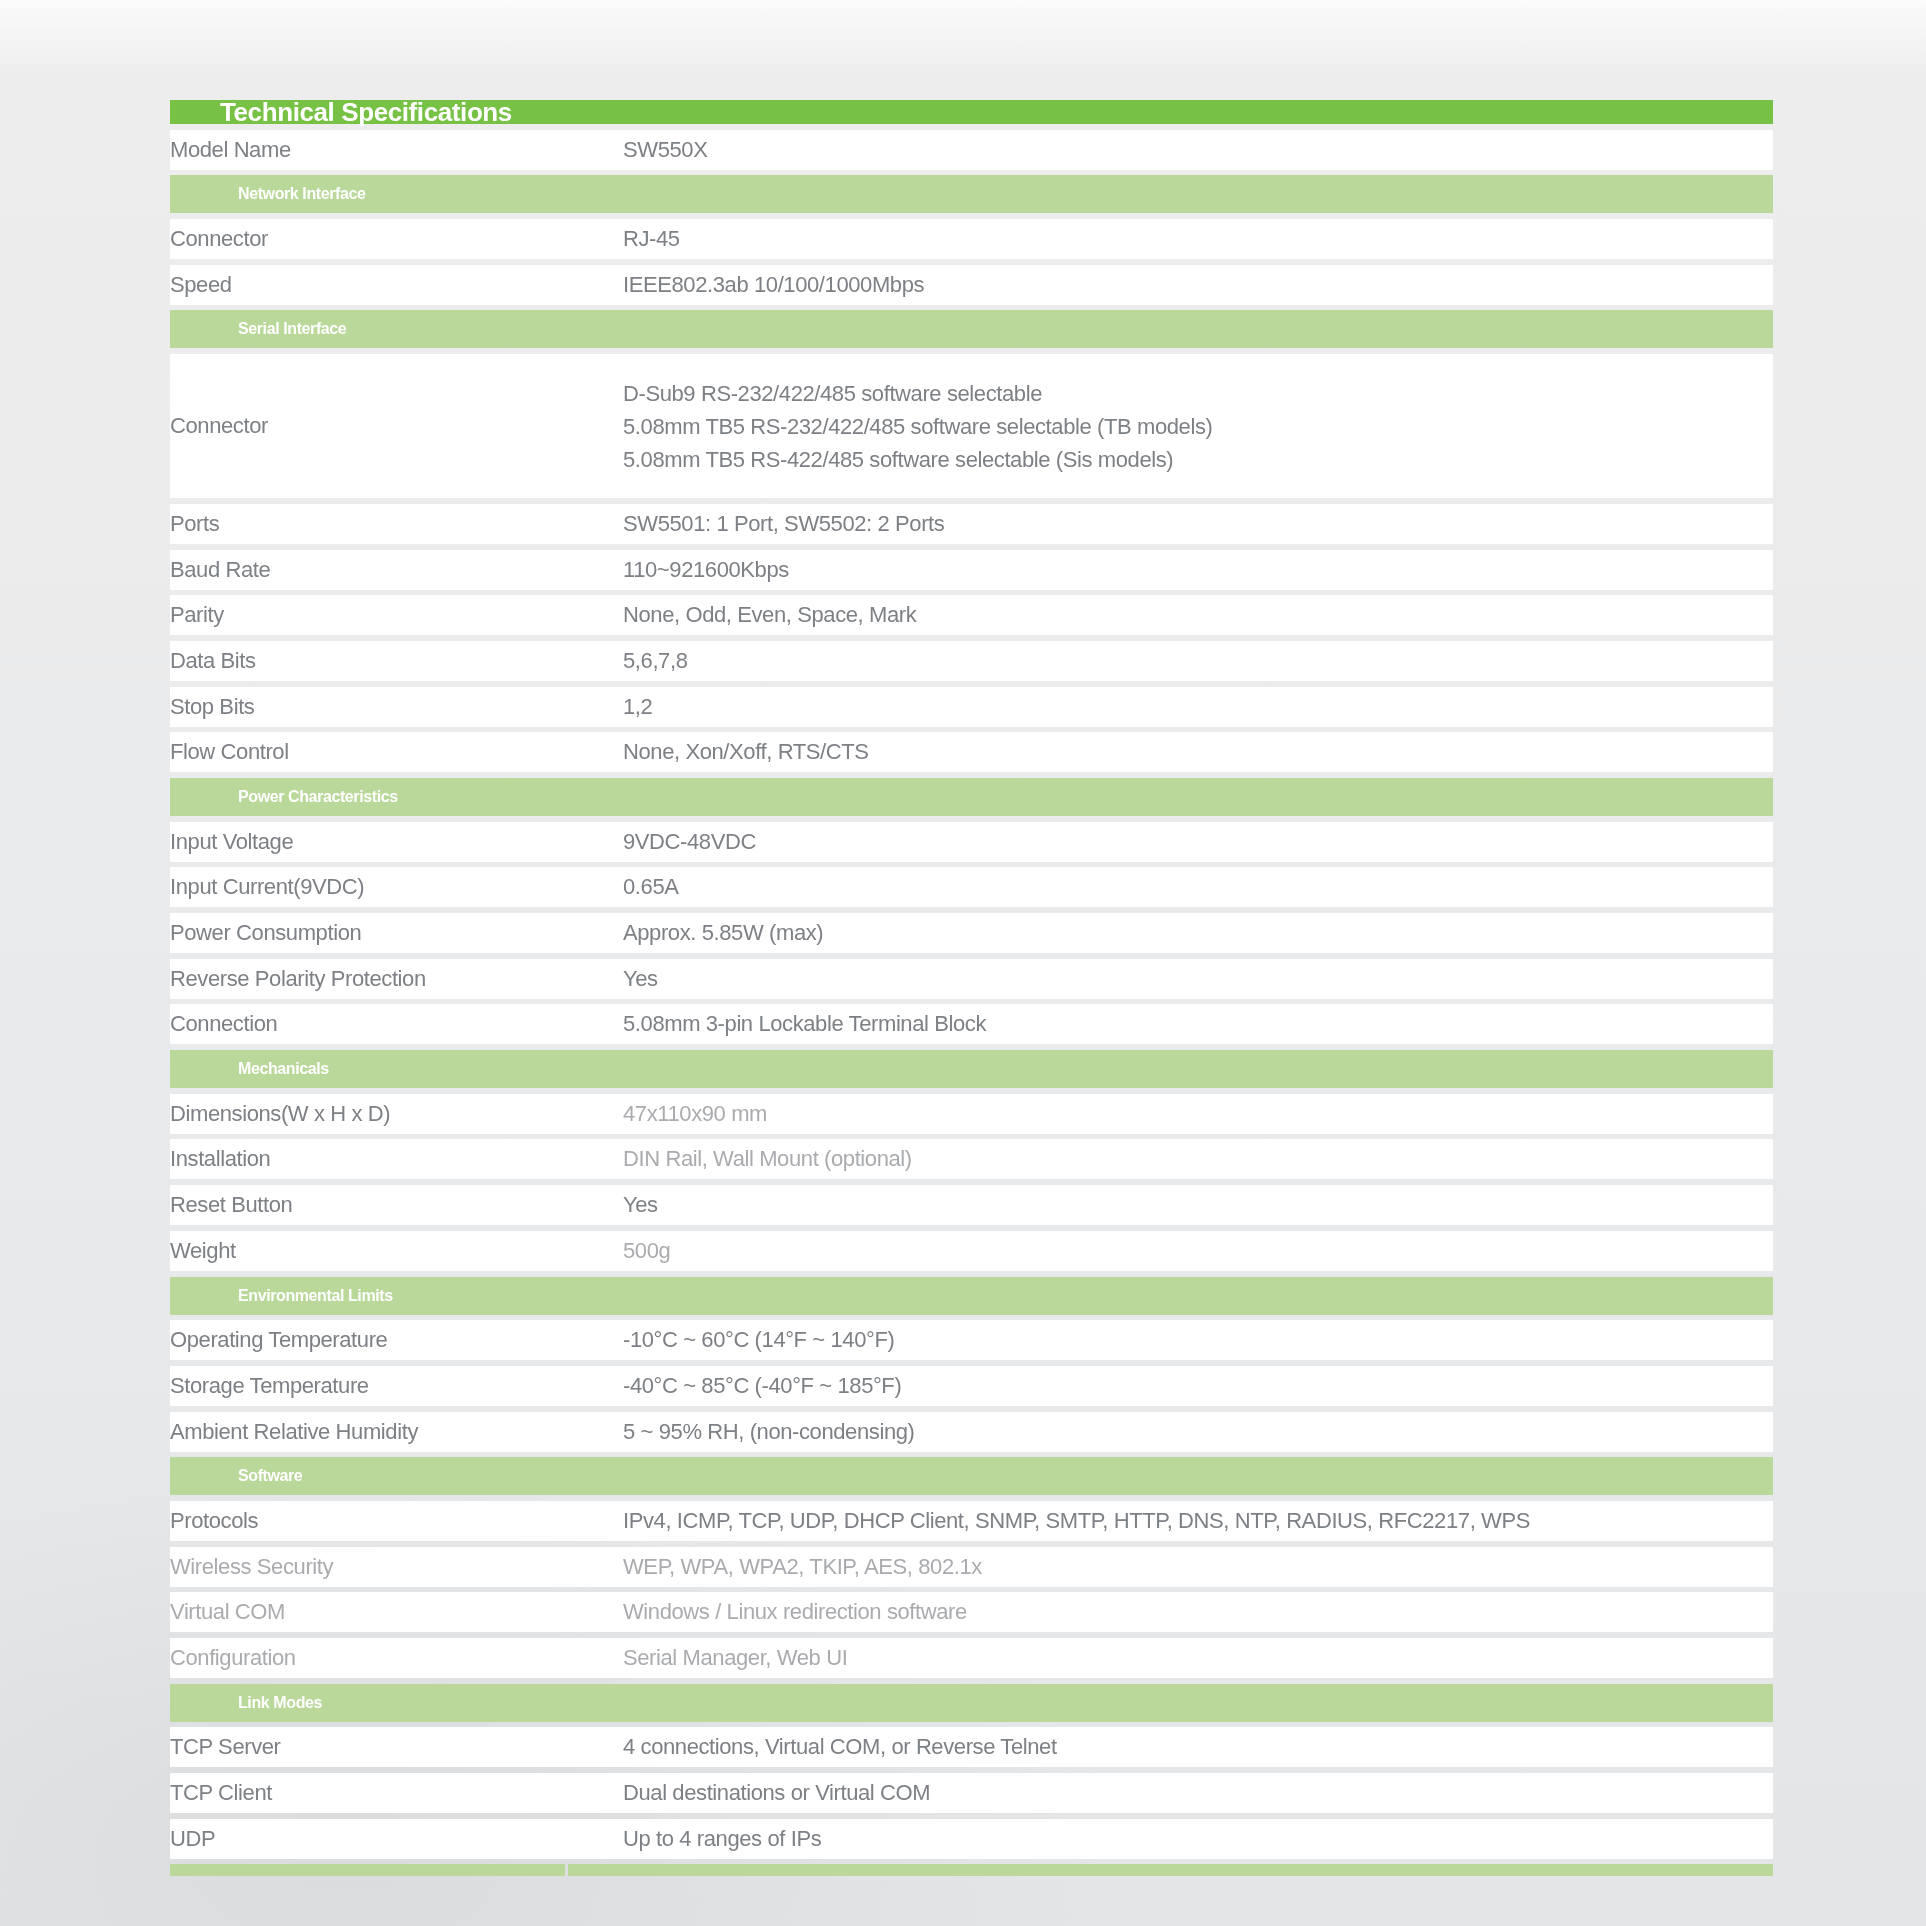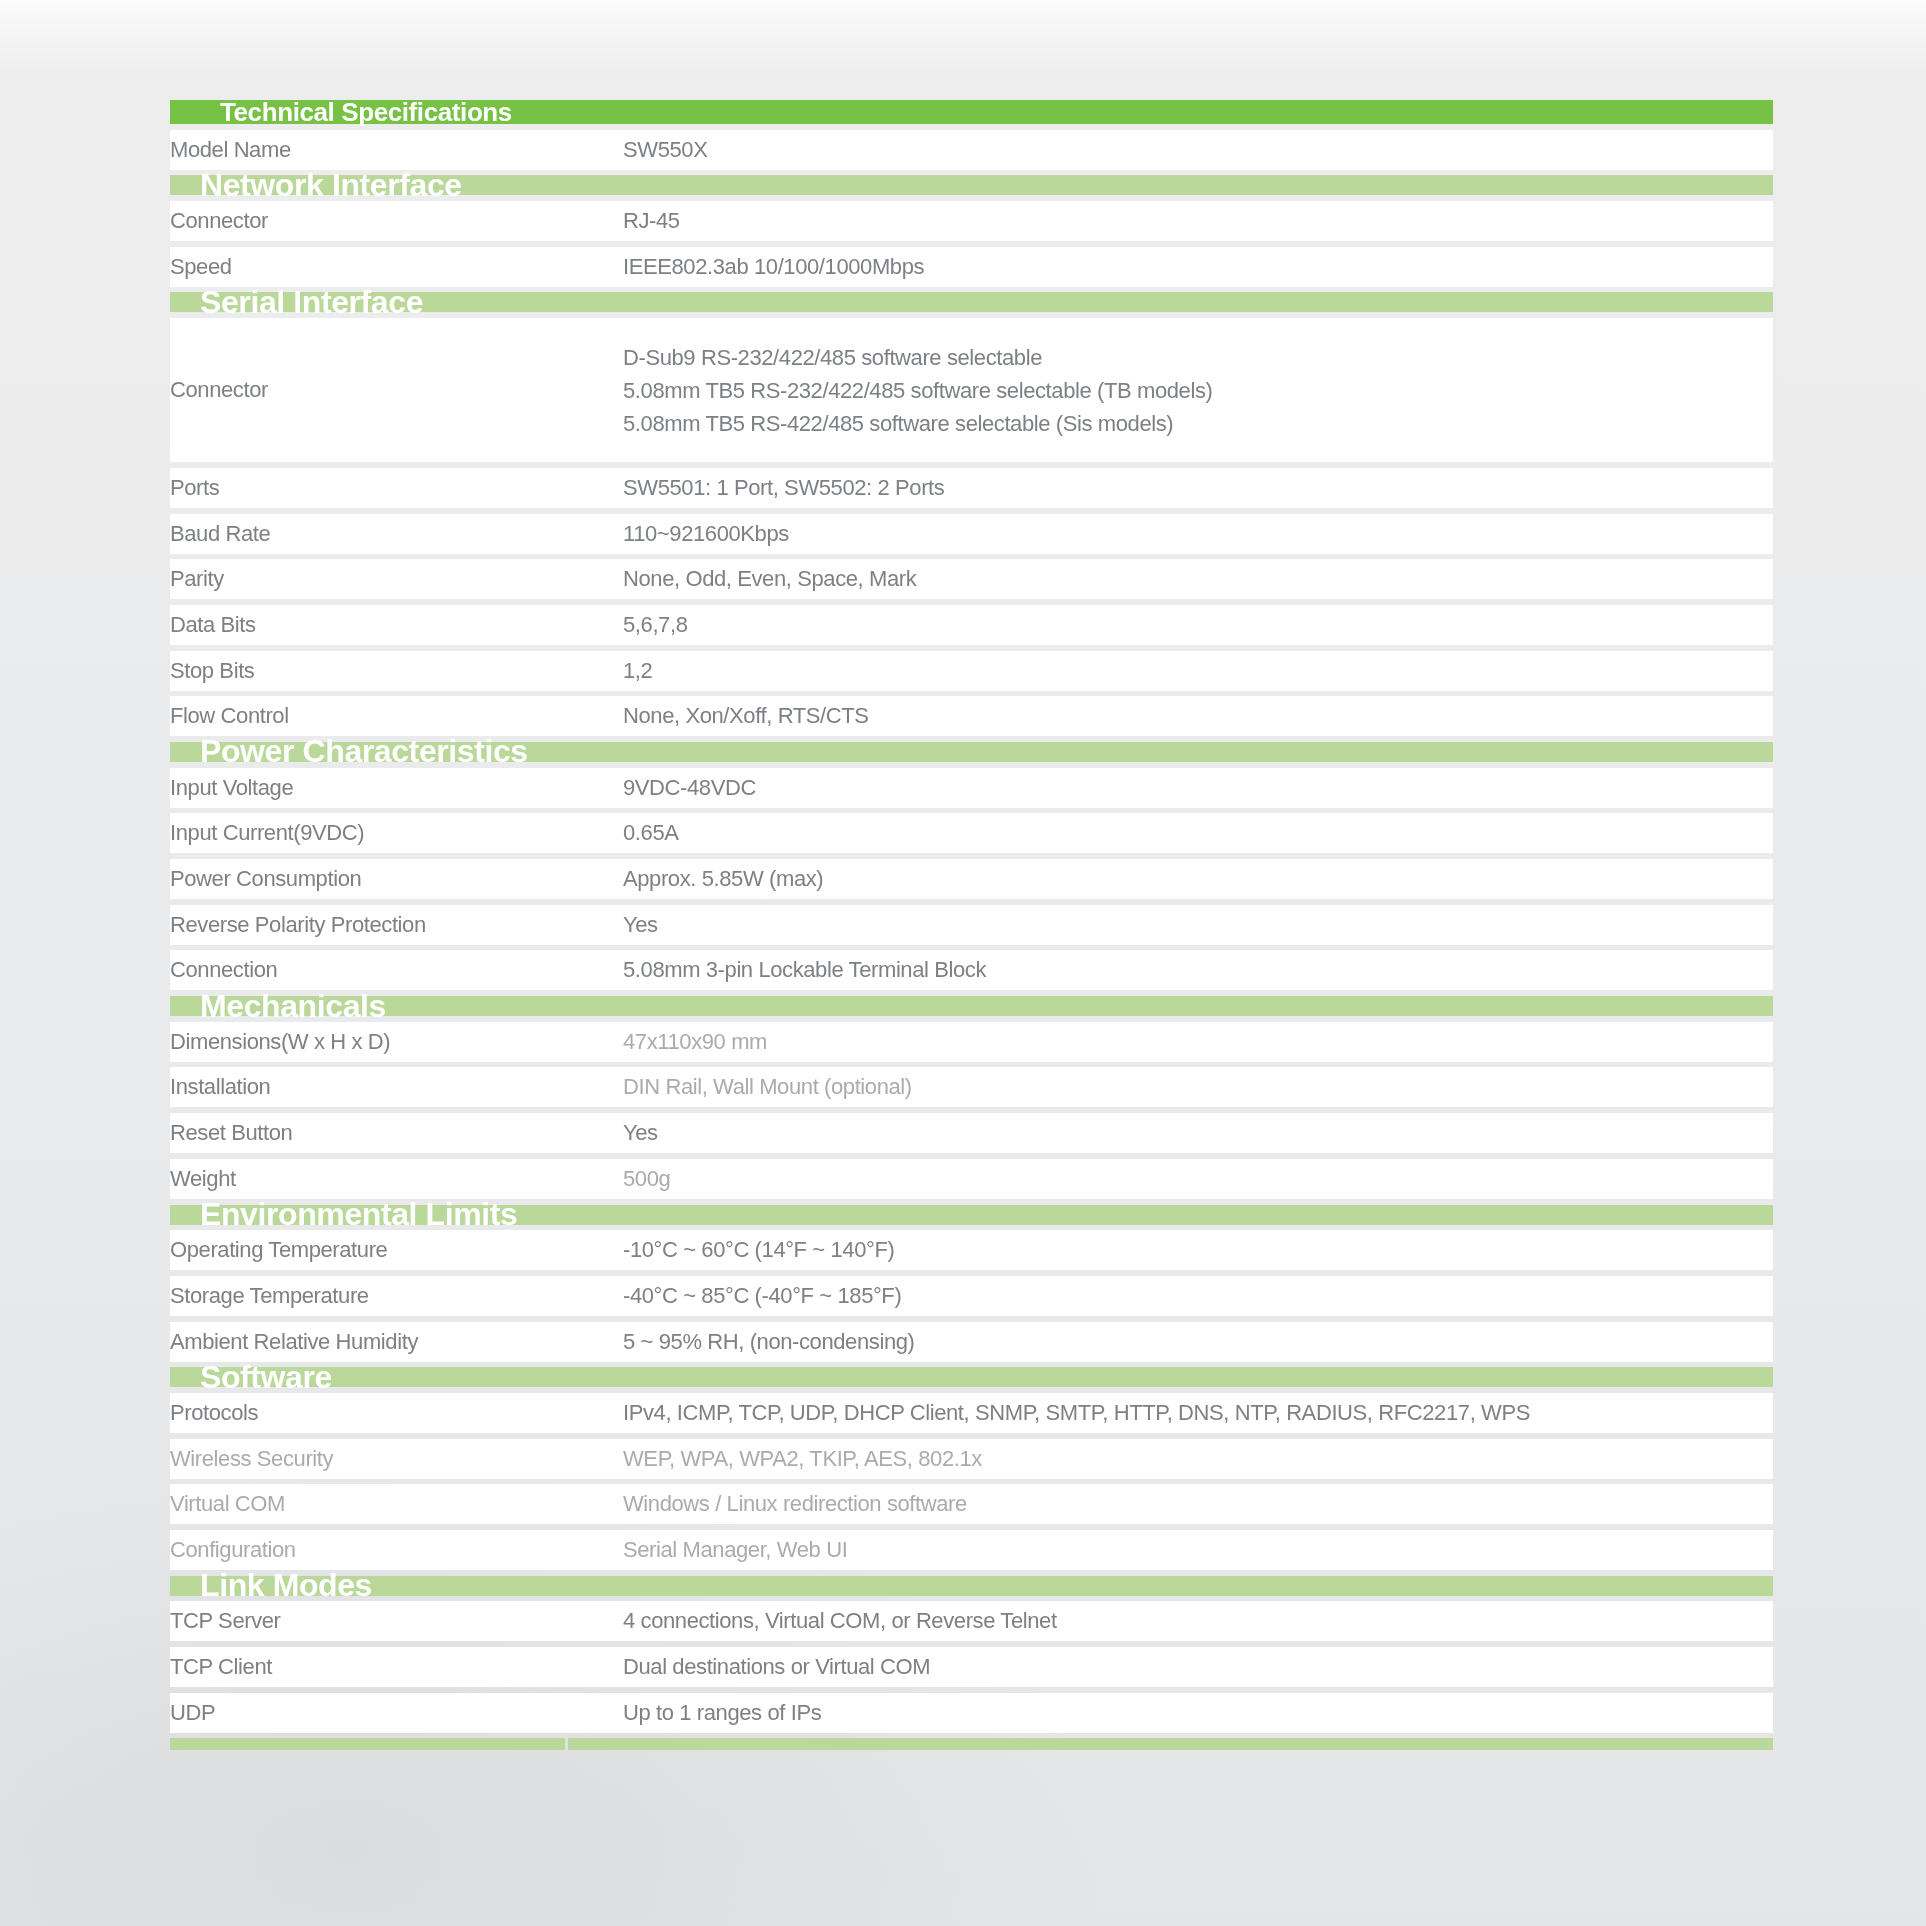--- a/index.html
+++ b/index.html
@@ -23,27 +23,27 @@
     background:var(--title-bg,#77c144);
     color:#ffffff;
     font-weight:bold;
     font-size:26px;
     display:flex;align-items:center;
     padding-left:50px;
     box-sizing:border-box;
     margin-bottom:5.7px;
   }
   .section-hdr{
-    height:20px;
+    height:38px;
     background:var(--section-bg,#b9d89a);
     color:#ffffff;
     font-weight:bold;
-    font-size:32px;
+    font-size:16px;
     display:flex;align-items:center;
-    padding-left:30px;
+    padding-left:68px;
     box-sizing:border-box;
     margin-bottom:5.7px;
   }
   .row{
     display:flex;
     margin-bottom:5.7px;
   }
   .cell{
     background:var(--row-bg,#ffffff);
     color:var(--text,#7d8084);
@@ -205,21 +205,21 @@
       <div class="row">
         <div class="cell cell-label">TCP Server</div>
         <div class="cell cell-value">4 connections, Virtual COM, or Reverse Telnet</div>
       </div>
       <div class="row">
         <div class="cell cell-label">TCP Client</div>
         <div class="cell cell-value">Dual destinations or Virtual COM</div>
       </div>
       <div class="row">
         <div class="cell cell-label">UDP</div>
-        <div class="cell cell-value">Up to 1 ranges of IPs</div>
+        <div class="cell cell-value">Up to 4 ranges of IPs</div>
       </div>
       <div class="bottom-strip">
         <div class="seg-left"></div>
         <div class="seg-right"></div>
       </div>
     </div>
 </div>
 
 
 </body></html>

